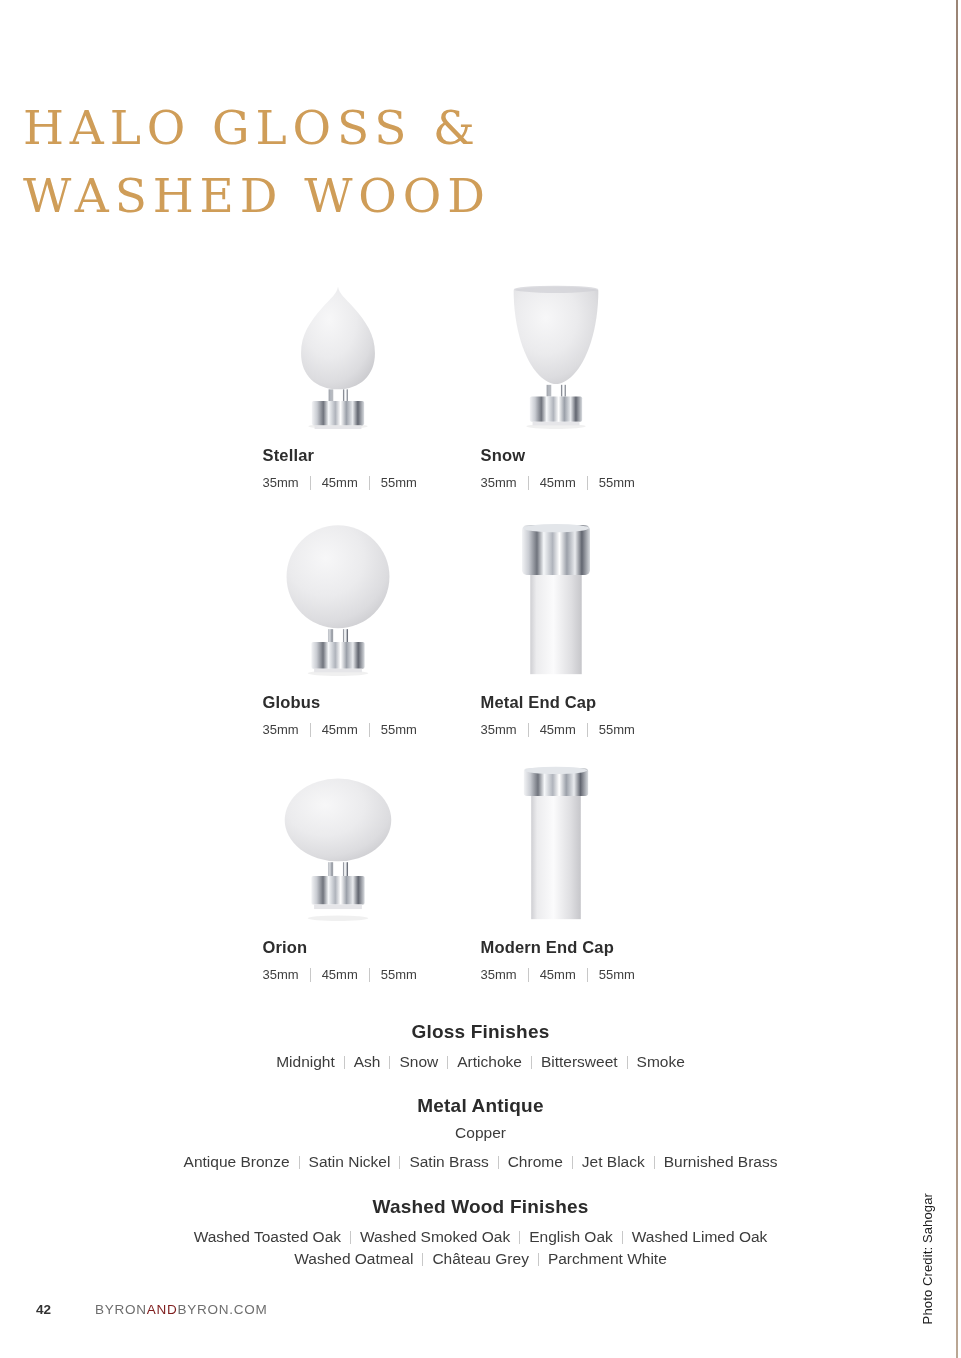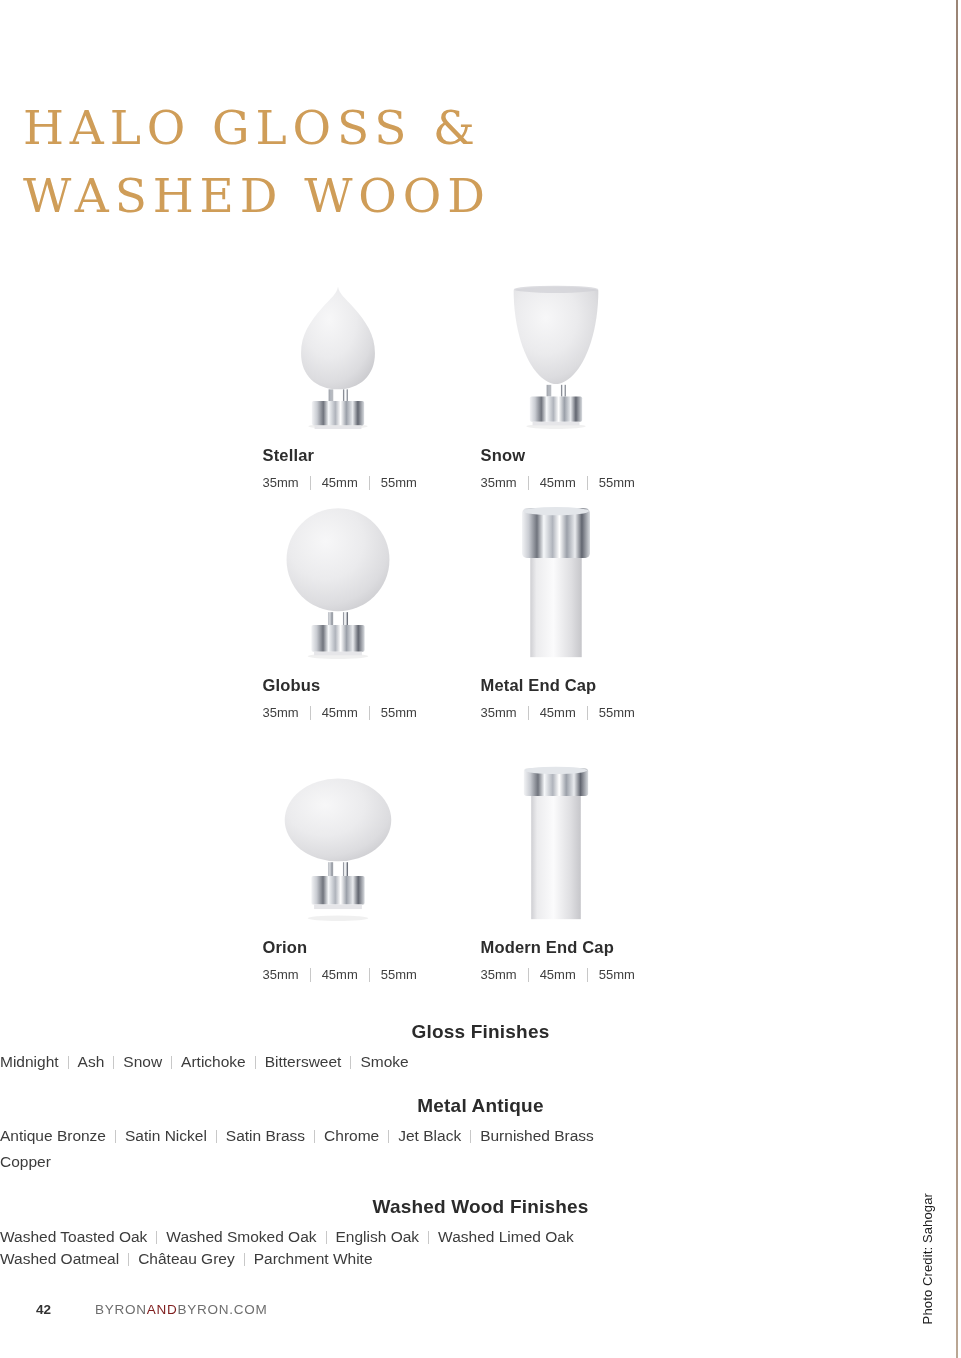--- a/index.html
+++ b/index.html
@@ -22,21 +22,21 @@
   .cell svg { display:block; }
   .pname { margin-top:16px; font-size:16.5px; font-weight:bold; color:#2d2d2d; line-height:20px; letter-spacing:0.01em; }
   .sizes { margin-top:8px; font-size:13px; color:#3f3f3f; line-height:20px; display:flex; align-items:center; }
 
   .sep { display:inline-block; width:1px; height:14px; background:#c8c8c8; margin:0 11px; }
   .sep.fin { margin:0 9px; height:13px; }
 
   
   .finish { position:absolute; left:0; right:0; text-align:center; }
   .finish h3 { font-size:19px; font-weight:bold; color:#2b2b2b; line-height:24px; letter-spacing:0.01em; }
-  .frow { margin-top:7px; font-size:15.5px; color:#3c3c3c; line-height:22px; display:flex; align-items:center; }
+  .frow { margin-top:7px; font-size:15.5px; color:#3c3c3c; line-height:22px; display:flex; justify-content:center; align-items:center; }
 
   
   .footer { position:absolute; left:36px; top:1302px; display:flex; align-items:baseline;text-align:right; }
   .pageno { font-size:13.5px; font-weight:bold; color:#333333; }
   .site { margin-left:44px; font-size:13.5px; letter-spacing:0.055em; color:#6e6e6e; }
   .site .lite { color:#7f1d1d; }
 
   
   .credit {
     position:absolute; right:26px; bottom:34px;
@@ -123,21 +123,21 @@
       <div class="sizes">
         <span>35mm</span>
         <span class="sep"></span>
         <span>45mm</span>
         <span class="sep"></span>
         <span>55mm</span>
       </div>
     </div>
   </div>
 
-  <div class="product-row" style="top:501px">
+  <div class="product-row" style="top:518px">
     <div class="cell">
       <svg width="150" height="158" viewBox="0 0 150 172">
         <ellipse cx="75" cy="169" rx="33" ry="3" fill="#000" opacity="0.06"></ellipse>
         <circle cx="75" cy="64" r="56" fill="url(#bodyGrad)"></circle>
         <rect x="64" y="121" width="6" height="14" fill="url(#chromeH)"></rect>
         <rect x="80" y="121" width="6" height="14" fill="url(#chromeH)"></rect>
         <rect x="46" y="135" width="58" height="29" rx="2" fill="url(#chromeH)"></rect>
         <rect x="49" y="164" width="52" height="4" fill="#e6e6e9"></rect>
       </svg>
       <div class="pname">Globus</div>
@@ -214,35 +214,35 @@
       <span>Artichoke</span>
       <span class="sep fin"></span>
       <span>Bittersweet</span>
       <span class="sep fin"></span>
       <span>Smoke</span>
     </div>
   </section>
 
   <section class="finish" style="top:1094px">
     <h3>Metal Antique</h3>
+    <div class="frow" style="margin-top:4px">
+      <span>Copper</span>
+    </div>
     <div class="frow">
       <span>Antique Bronze</span>
       <span class="sep fin"></span>
       <span>Satin Nickel</span>
       <span class="sep fin"></span>
       <span>Satin Brass</span>
       <span class="sep fin"></span>
       <span>Chrome</span>
       <span class="sep fin"></span>
       <span>Jet Black</span>
       <span class="sep fin"></span>
       <span>Burnished Brass</span>
-    </div>
-    <div class="frow" style="margin-top:4px">
-      <span>Copper</span>
     </div>
   </section>
 
   <section class="finish" style="top:1195px">
     <h3>Washed Wood Finishes</h3>
     <div class="frow">
       <span>Washed Toasted Oak</span>
       <span class="sep fin"></span>
       <span>Washed Smoked Oak</span>
       <span class="sep fin"></span>

